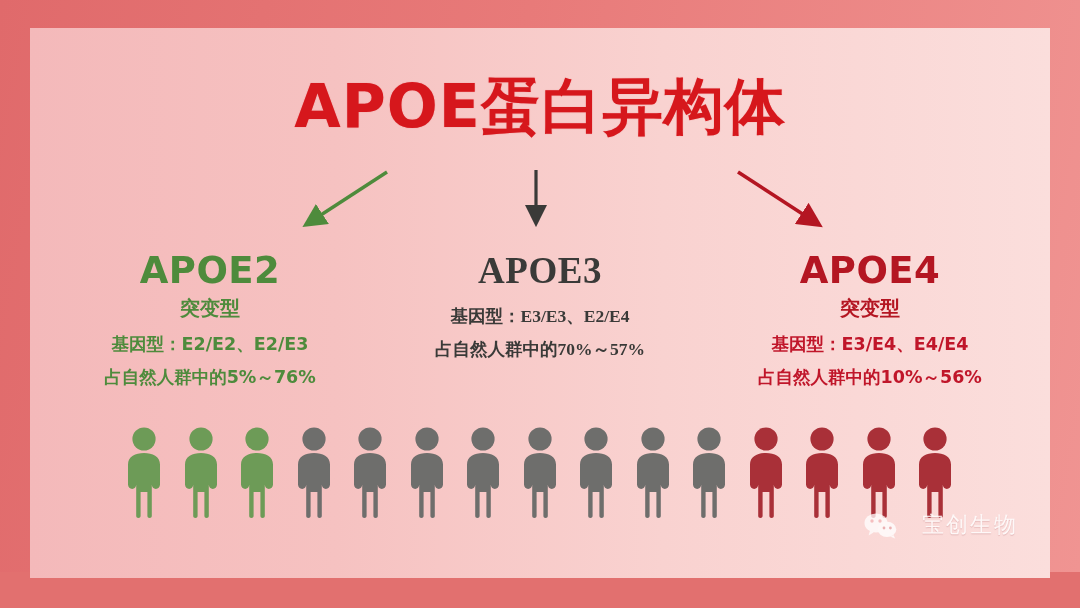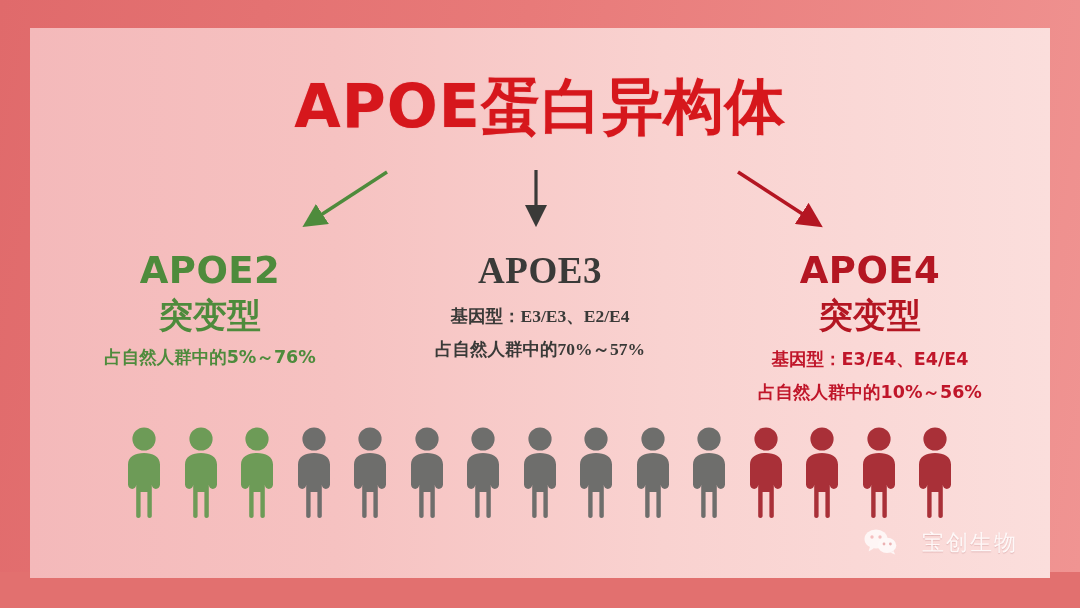--- a/index.html
+++ b/index.html
@@ -25,33 +25,33 @@
     text-shadow:0 0 1px rgba(214,23,28,.45);
   }
   
   .arrow{position:absolute;}
   
   .col{position:absolute;top:196px;width:340px;text-align:center;margin-top:28px;}
   #col0{left:10px;}
   #col1{left:340px;}
   #col2{left:670px;}
   .c-head{font-size:37px;font-weight:bold;line-height:1.05;letter-spacing:.5px;}
-  .c-sub{font-size:34px;font-weight:bold;margin-top:6px;line-height:1.1;}
+  .c-sub{font-size:20px;font-weight:bold;margin-top:6px;line-height:1.1;}
   .c-line{font-size:17.5px;font-weight:bold;margin-top:15px;line-height:1.15;white-space:nowrap;}
   .c-line.second{margin-top:13px;}
   .green{color:#4e8b3c;}
   .dark{color:#3a3a38;font-family:Liberation Serif, serif;}
   .red{color:#c0162a;}
   .red-head{color:#b41622;}
   
   #people{position:absolute;left:0;top:398px;width:1020px;height:100px;}
   .person{position:absolute;top:0;width:44px;height:92px;}
   
   #watermark{
-    position:absolute;right:32px;bottom:20px;display:flex;align-items:flex-start;gap:24px;
+    position:absolute;right:32px;bottom:38px;display:flex;align-items:flex-end;gap:24px;
     opacity:.82;
   }
   #wm-text{
     font-size:22px;color:#ffffff;font-weight:normal;letter-spacing:2px;
     text-shadow:0 1px 1px rgba(170,90,95,.35);
   }
 </style>
 </head>
 <body>
 
@@ -83,20 +83,21 @@
         <marker id="mr" markerWidth="7" markerHeight="7" refX="5.4" refY="3.5" orient="auto">
           <path d="M0,0 L7,3.5 L0,7 z" fill="#b41622"></path>
         </marker>
       </defs>
       <line x1="8" y1="6" x2="88" y2="58" stroke="#b41622" stroke-width="3.6" marker-end="url(#mr)"></line>
     </svg>
 
     <div class="col" id="col0">
       <div class="c-head green">APOE2</div>
       <div class="c-sub green">突变型</div>
+      <div class="c-line green">基因型：E2/E2、E2/E3</div>
       <div class="c-line second green">占自然人群中的5%～76%</div>
     </div>
 
     <div class="col" id="col1">
       <div class="c-head dark">APOE3</div>
       <div class="c-line dark">基因型：E3/E3、E2/E4</div>
       <div class="c-line second dark">占自然人群中的70%～57%</div>
     </div>
 
     <div class="col" id="col2">

